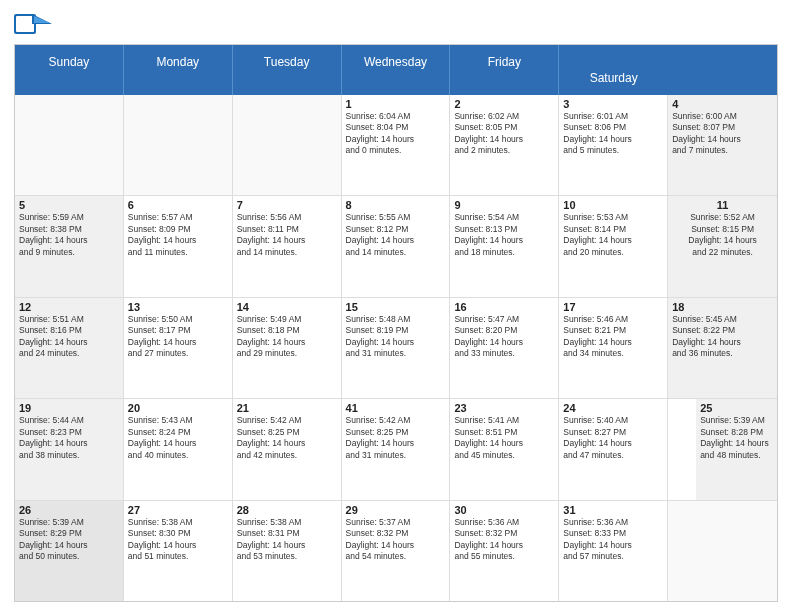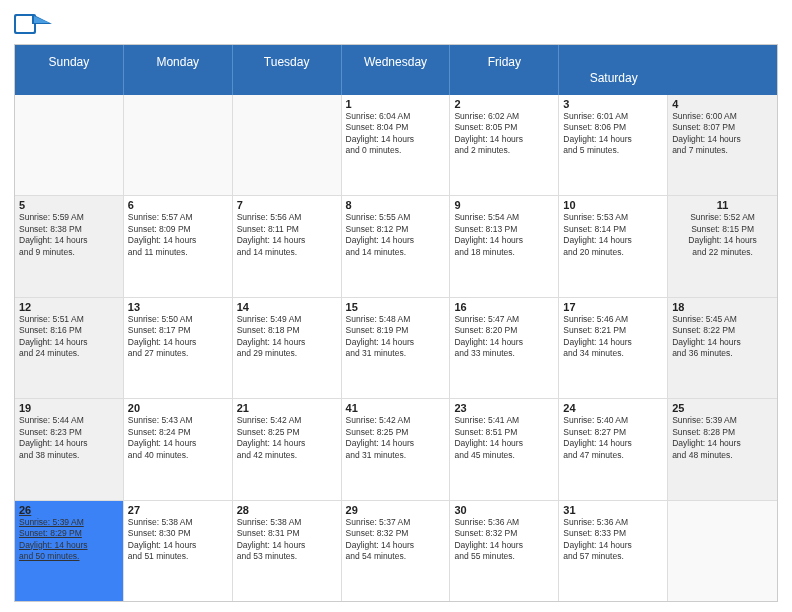--- a/index.html
+++ b/index.html
@@ -321,30 +321,30 @@
             <span class="cell-line">Daylight: 14 hours</span>
             <span class="cell-line">and 45 minutes.</span>
           </div>
           <div class="cal-cell">
             <span class="day-number">24</span>
             <span class="cell-line">Sunrise: 5:40 AM</span>
             <span class="cell-line">Sunset: 8:27 PM</span>
             <span class="cell-line">Daylight: 14 hours</span>
             <span class="cell-line">and 47 minutes.</span>
           </div>
-          <div class="cal-cell shaded" style="background: rgb(240, 240, 240);">
+          <div class="cal-cell shaded" style="background: rgb(240, 240, 240); margin-left: 28px;">
             <span class="day-number">25</span>
             <span class="cell-line">Sunrise: 5:39 AM</span>
             <span class="cell-line">Sunset: 8:28 PM</span>
             <span class="cell-line">Daylight: 14 hours</span>
             <span class="cell-line">and 48 minutes.</span>
           </div>
         </div>
         <div class="cal-week">
-          <div class="cal-cell shaded shaded" style="background: #3b82f6; text-decoration: underline;">
+          <div class="cal-cell shaded shaded" style="background: #e5e5e5;">
             <span class="day-number">26</span>
             <span class="cell-line">Sunrise: 5:39 AM</span>
             <span class="cell-line">Sunset: 8:29 PM</span>
             <span class="cell-line">Daylight: 14 hours</span>
             <span class="cell-line">and 50 minutes.</span>
           </div>
           <div class="cal-cell">
             <span class="day-number">27</span>
             <span class="cell-line">Sunrise: 5:38 AM</span>
             <span class="cell-line">Sunset: 8:30 PM</span>

